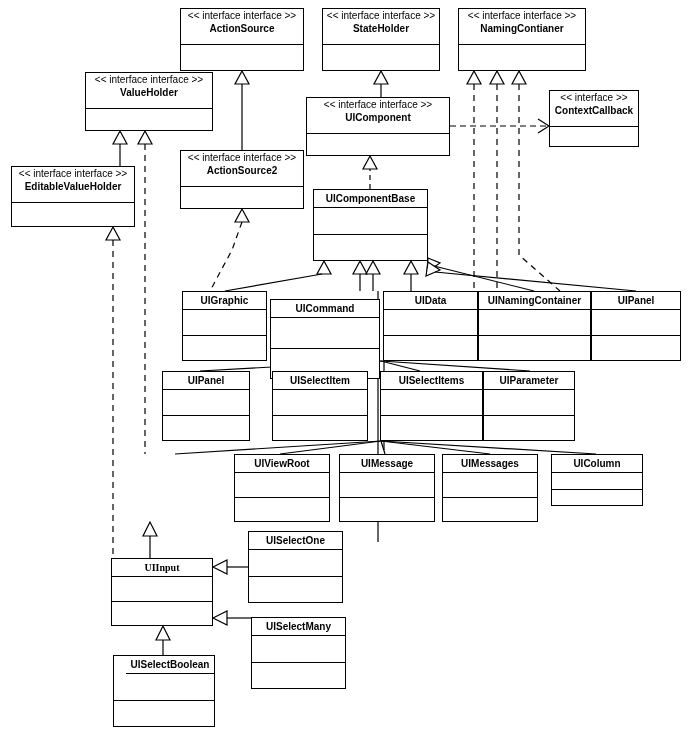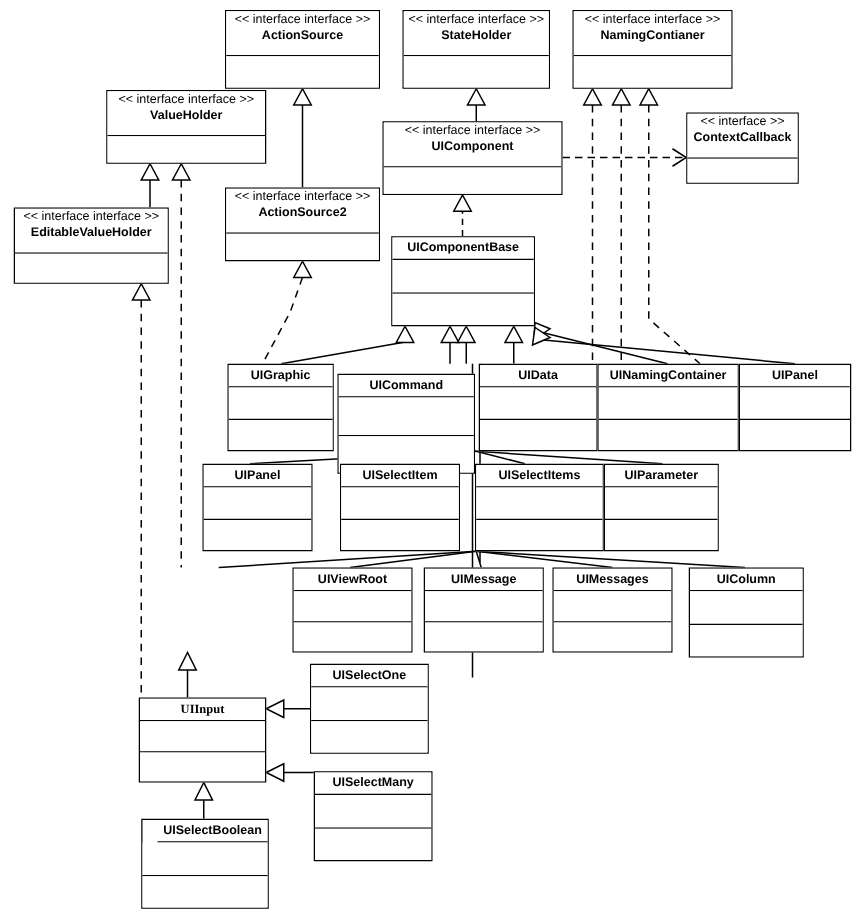--- a/index.html
+++ b/index.html
@@ -356,21 +356,21 @@
   </div>
 
   <div class="uml-box" style="left:442px;top:454px;width:96px;height:68px;">
     <div class="uml-head plain" style="height:18px;">
       <span class="cname">UIMessages</span>
     </div>
     <div class="uml-comp" style="flex:1;"></div>
     <div class="uml-comp" style="flex:1;"></div>
   </div>
 
-  <div class="uml-box" style="left:551px;top:454px;width:92px;height:72px;">
+  <div class="uml-box" style="left:551px;top:454px;width:92px;height:52px;">
     <div class="uml-head plain" style="height:18px;">
       <span class="cname">UIColumn</span>
     </div>
     <div class="uml-comp" style="flex:1;"></div>
     <div class="uml-comp" style="flex:1;"></div>
   </div>
 
   <div class="uml-box" style="left:111px;top:558px;width:102px;height:68px;font-family:Liberation Serif, serif;">
     <div class="uml-head plain" style="height:18px;">
       <span class="cname">UIInput</span>

